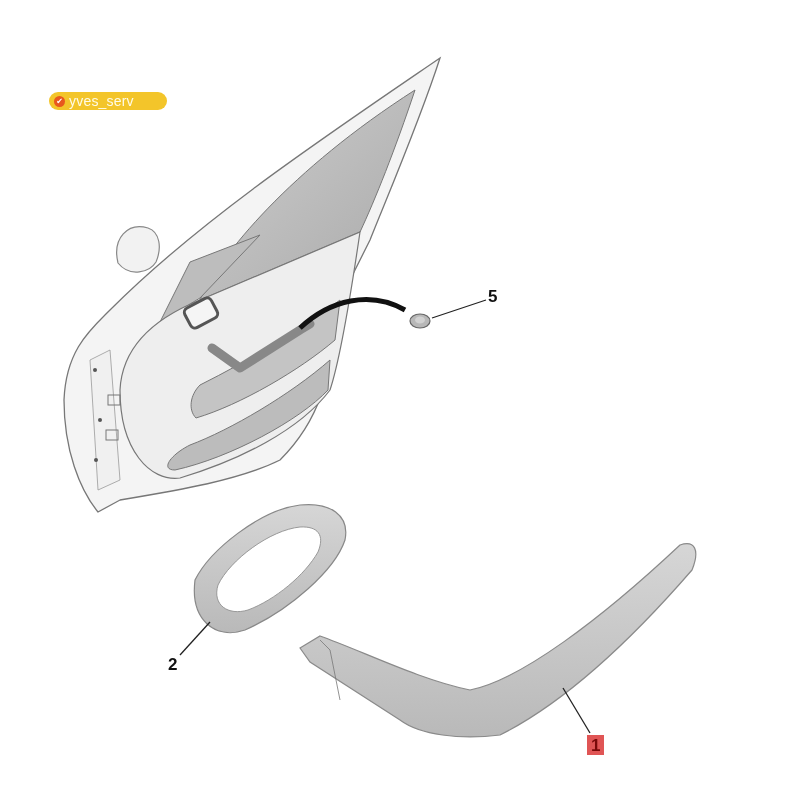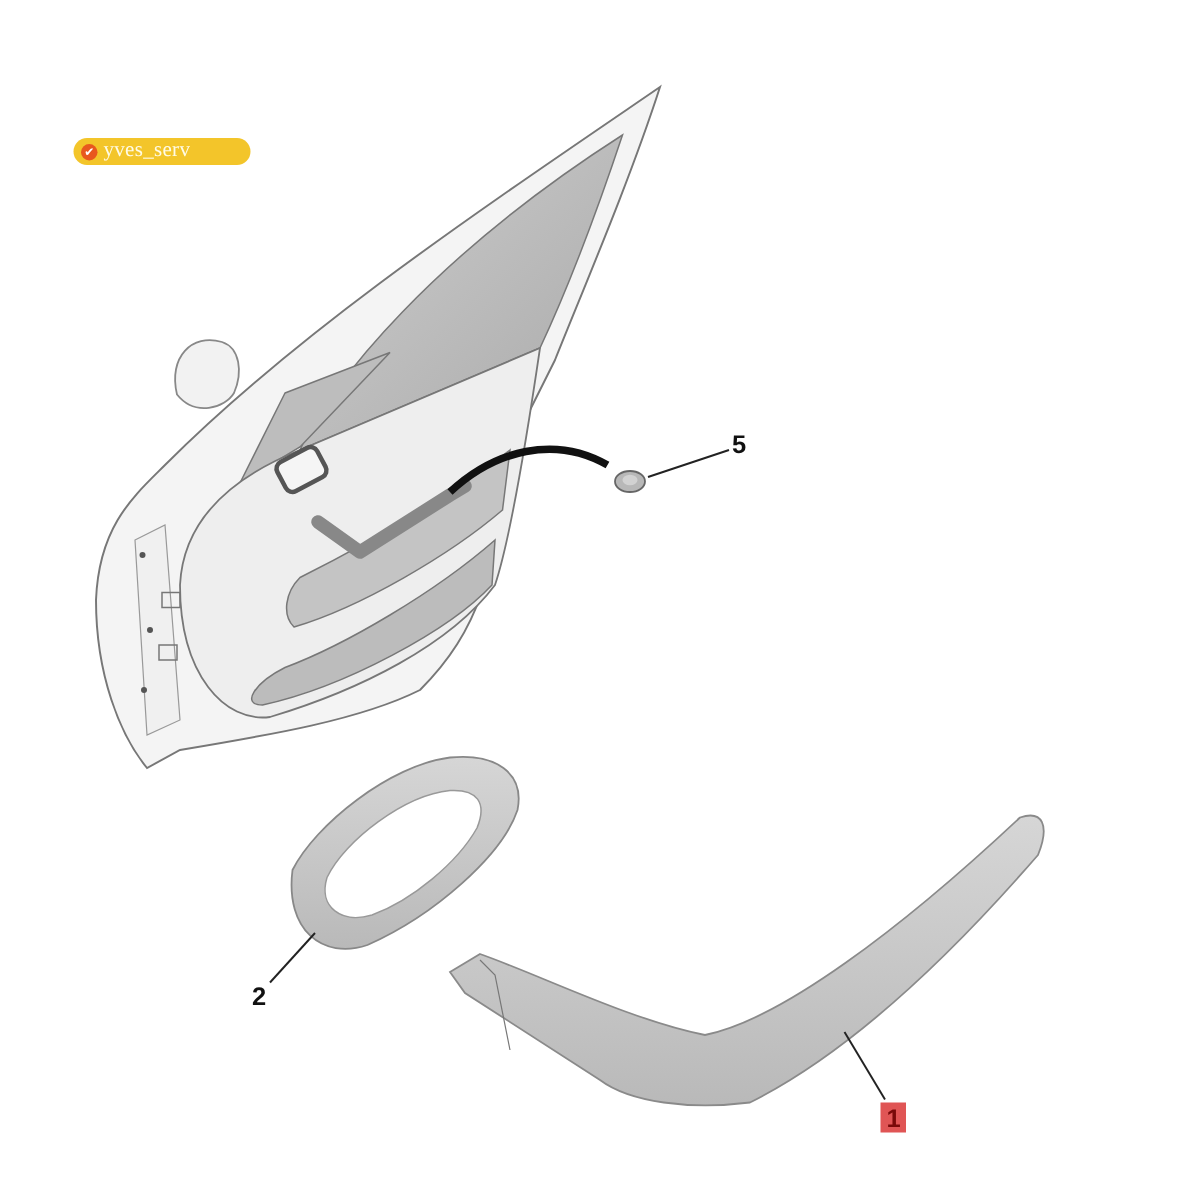--- a/index.html
+++ b/index.html
@@ -2,21 +2,21 @@
 <html><head>
 <meta charset="utf-8">
 <style>
   html, body { margin: 0; padding: 0; background: #ffffff; }
   #stage { position: relative; width: 800px; height: 800px; background: #ffffff; overflow: hidden; font-family: "Liberation Sans", sans-serif; }
   svg.diagram { position: absolute; left: 0; top: 0; width: 800px; height: 800px; }
   .callout { position: absolute; font-family: "Liberation Sans", sans-serif; font-weight: bold; font-size: 17px; color: #111111; line-height: 1; }
   .callout.highlight { background: #e05555; color: #7a0a0a; padding: 2px 4px 1px 4px; }
   .watermark { position: absolute; left: 49px; top: 92px; height: 18px; width: 118px; border-radius: 9px; background: #f3c52a; display: flex; align-items: center; padding-left: 5px; box-sizing: border-box; }
   .watermark .check { width: 11px; height: 11px; border-radius: 50%; background: #e8581e; color: #fff; font-size: 8px; display: flex; align-items: center; justify-content: center; margin-right: 4px; font-family: "DejaVu Sans", sans-serif; }
-  .watermark .wm-text { color: #fffbe6; font-size: 14px; font-family: Liberation Serif, serif; letter-spacing: 0.2px; }
+  .watermark .wm-text { color: #fffbe6; font-size: 14px; font-family: Liberation Sans, sans-serif; letter-spacing: 0.2px; }
 </style>
 </head>
 <body>
 
 <div id="stage">
   <svg class="diagram" viewBox="0 0 800 800">
     <defs>
       <linearGradient id="partGrad" x1="0" y1="0" x2="0" y2="1">
         <stop offset="0" stop-color="#d6d6d6"></stop>
         <stop offset="1" stop-color="#b9b9b9"></stop>

